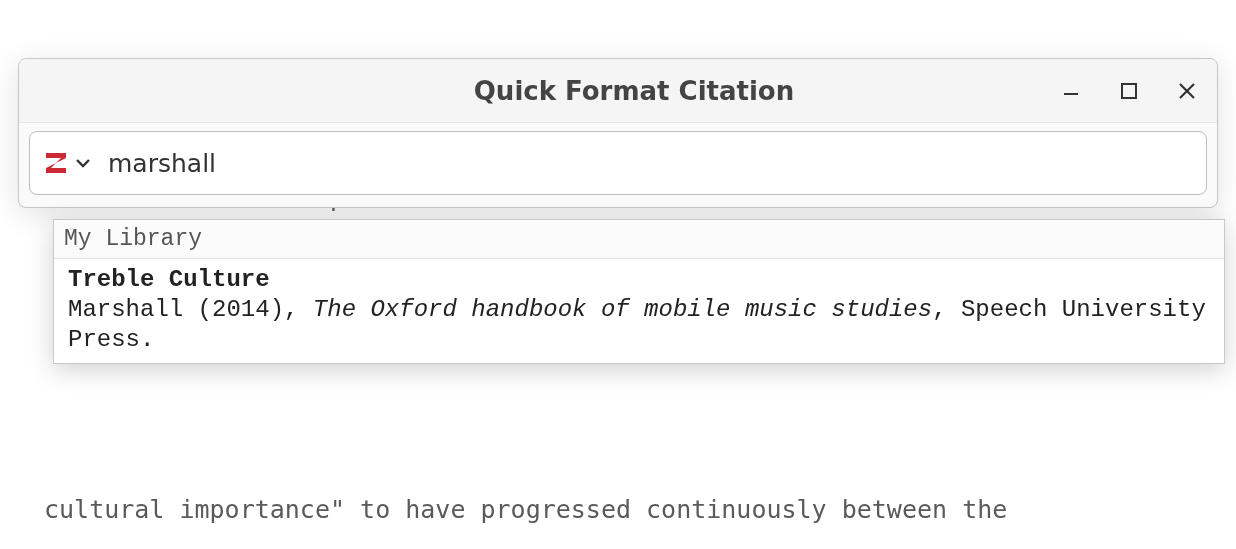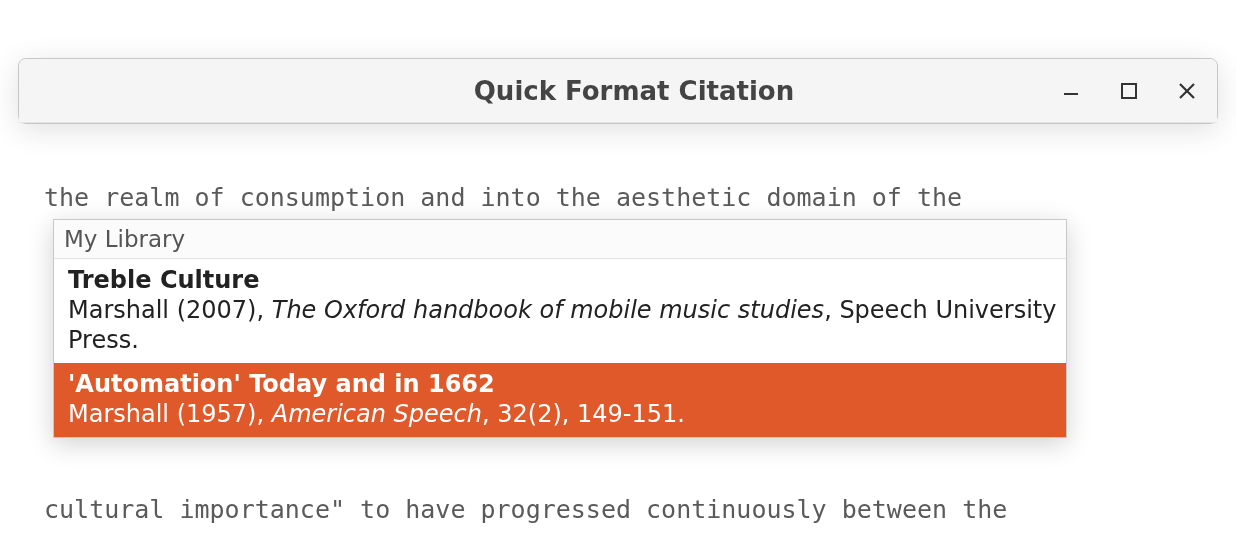--- a/index.html
+++ b/index.html
@@ -111,25 +111,26 @@
     outline: none;
     font-size: 25px;
     color: #333;
     background: transparent;
     font-family: inherit;
   }
   .results {
     position: absolute;
     left: 34px;
     top: 160px;
-    width: 1014px;
+    width: 1172px;
     background: #fff;
     border: 1px solid #c8c8c8;
     box-shadow: 0 6px 24px rgba(0,0,0,0.18);
     z-index: 5;
+    font-family: Liberation Mono, monospace;
   }
   .lib-header {
     font-size: 23px;
     color: #555;
     padding: 6px 10px 6px 10px;
     border-bottom: 1px solid #e2e2e2;
     background: #fbfbfb;
   }
   .result {
     padding: 6px 2px 8px 14px;
@@ -198,31 +199,42 @@
           </svg>
       </div>
       <div class="win-btn">
         <svg width="20" height="20" viewBox="0 0 20 20">
             <line x1="3" y1="3" x2="17" y2="17" stroke="#333" stroke-width="2.2"></line>
             <line x1="17" y1="3" x2="3" y2="17" stroke="#333" stroke-width="2.2"></line>
           </svg>
       </div>
     </div>
   </div>
+  <div class="searchbar-wrap">
+    <div class="searchbar">
+      <span class="z-icon">
+        <svg width="26" height="26" viewBox="0 0 26 26">
+          <rect x="3" y="3" width="20" height="5" fill="#cc2936"></rect>
+          <polygon points="23,3 3,23 3,18 23,8" fill="#cc2936"></polygon>
+          <rect x="3" y="18" width="20" height="5" fill="#cc2936"></rect>
+        </svg>
+      </span>
+      <span class="caret">
+        <svg width="18" height="18" viewBox="0 0 18 18">
+            <polyline points="3,6 9,12 15,6" fill="none" stroke="#333" stroke-width="2.4"></polyline>
+          </svg>
+      </span>
+      <input class="search-input" type="text" value="marshall" style="">
+    </div>
+  </div>
 
   <div class="results">
     <div class="lib-header">My Library</div>
 
     <div class="result">
       <div class="r-title">Treble Culture</div>
       <div class="r-meta">
-        <span>Marshall (2007), </span><em>The Oxford handbook of mobile music studies</em><span>, Speech University Press.</span>
+        <span>Marshall (2014), </span><em>The Oxford handbook of mobile music studies</em><span>, Speech University Press.</span>
       </div>
     </div>
 
-    <div class="result selected">
-      <div class="r-title">'Automation' Today and in 1662</div>
-      <div class="r-meta">
-        <span>Marshall (1957), </span><em>American Speech</em><span>, 32(2), 149-151.</span>
-      </div>
-    </div>
   </div>
 </div>
 
 </body></html>

